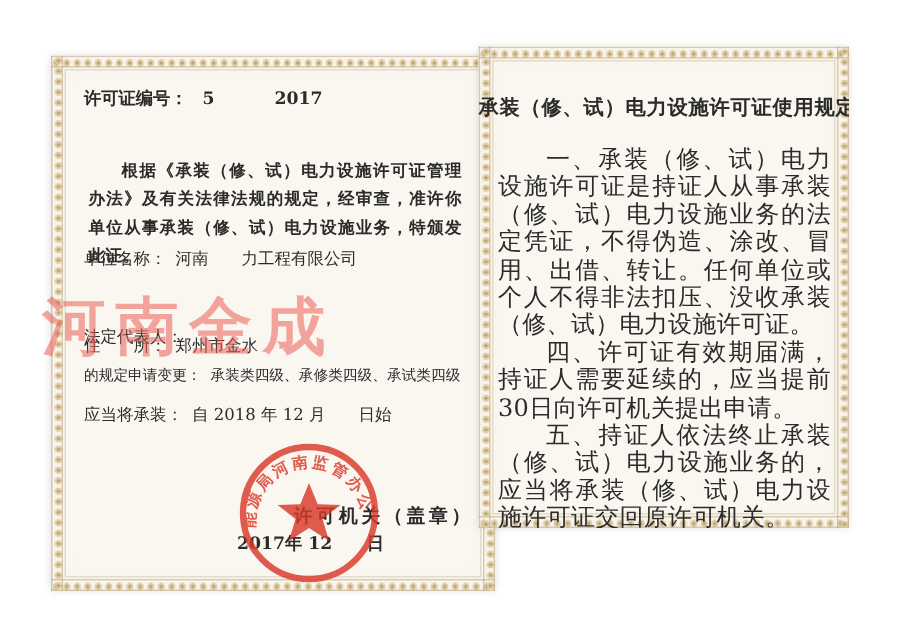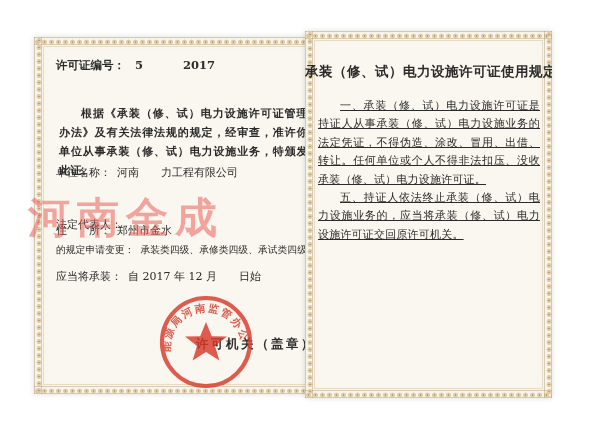--- a/index.html
+++ b/index.html
@@ -7,21 +7,21 @@
     width:600px;height:424px;position:relative;overflow:hidden;
     background:#ffffff;
     font-family:"DejaVu Serif","Liberation Serif",serif;
     color:#2b2b2b;
   }
   .page{
     position:absolute;background:#faf7f0;overflow:hidden;
     box-shadow:0 0 5px rgba(120,110,90,.25), inset 0 0 18px rgba(150,130,95,.08);
   }
   .page-left{left:34px;top:37px;width:296px;height:357px;}
-  .page-right{left:305px;top:31px;width:247px;height:367px;}
+  .page-right{left:319px;top:31px;width:247px;height:321px;}
   
   .orn{position:absolute;opacity:.9;}
   .orn-h{
     left:0;right:0;height:8px;
     background-image:radial-gradient(circle at 3.5px 4px,#b59a6b 0 1.1px,#dcc99d 1.1px 2.4px,rgba(220,200,160,0) 2.6px);
     background-size:7px 8px;
     border-top:1px solid rgba(170,140,95,.45);
     border-bottom:1px solid rgba(170,140,95,.45);
     box-sizing:border-box;
   }
@@ -62,22 +62,22 @@
     margin-left:24px;
   }
 
   
   .rules-title{
     position:absolute;left:0;right:0;top:32px;text-align:center;
     font-size:13.5px;font-weight:bold;letter-spacing:.5px;margin:0;white-space:nowrap;
   }
   .rules{position:absolute;left:13px;right:12px;top:66px;}
   .rule{
-    font-size:11px;line-height:18.4px;margin:0;
-    text-indent:2em;text-align:justify;letter-spacing:.2px;text-decoration:underline;
+    font-size:16px;line-height:18.4px;margin:0;
+    text-indent:2em;text-align:justify;letter-spacing:.2px;
   }
 </style>
 </head>
 <body>
 
 <div class="page page-left">
   <div class="orn orn-h orn-top"></div>
   <div class="orn orn-h orn-bottom"></div>
   <div class="orn orn-v orn-left"></div>
   <div class="orn orn-v orn-right"></div>
@@ -95,24 +95,25 @@
   <div class="field-row fr1">
     <span>住　　所：</span><span class="val">郑州市金水</span>
   </div>
   <div class="field-row fr2">
     <span>法定代表人：</span><span class="val"></span>
   </div>
   <div class="field-row fr3">
     <span>的规定申请变更：</span><span class="val">承装类四级、承修类四级、承试类四级</span>
   </div>
   <div class="field-row fr4">
-    <span>应当将承装：</span><span class="val">自 2017 年 12 月　　日始</span>
+    <span>应当将承装：</span><span class="val">自 2018 年 12 月　　日始</span>
   </div>
 
   <div class="issuer">许可机关（盖章）</div>
+  <div class="issue-date">2017年 12　　日</div>
 
   <svg class="seal" viewBox="0 0 96 96">
     <defs>
       <path id="sealArc" d="M 13 62 A 36 36 0 1 1 83 62" fill="none"></path>
     </defs>
     <circle cx="48" cy="48" r="44" fill="none" stroke="#d9392b" stroke-width="4.2"></circle>
     <polygon fill="#d9392b" points="48,28 53.8,42.2 69,42.6 57,52 61.4,66.6 48,58 34.6,66.6 39,52 27,42.6 42.2,42.2"></polygon>
     <text font-size="10.5" fill="#d9392b" letter-spacing="2" font-family="DejaVu Serif, serif" font-weight="bold">
       <textPath href="#sealArc" startOffset="4">能源局河南监管办公</textPath>
     </text>
@@ -125,15 +126,16 @@
   <div class="orn orn-h orn-top"></div>
   <div class="orn orn-h orn-bottom"></div>
   <div class="orn orn-v orn-left"></div>
   <div class="orn orn-v orn-right"></div>
   <div class="inner-line"></div>
 
   <h2 class="rules-title">承装（修、试）电力设施许可证使用规定</h2>
 
   <div class="rules">
     <p class="rule">一、承装（修、试）电力设施许可证是持证人从事承装（修、试）电力设施业务的法定凭证，不得伪造、涂改、冒用、出借、转让。任何单位或个人不得非法扣压、没收承装（修、试）电力设施许可证。</p>
+    <p class="rule">四、许可证有效期届满，持证人需要延续的，应当提前30日向许可机关提出申请。</p>
     <p class="rule">五、持证人依法终止承装（修、试）电力设施业务的，应当将承装（修、试）电力设施许可证交回原许可机关。</p>
   </div>
 </div>
 
 </body></html>

